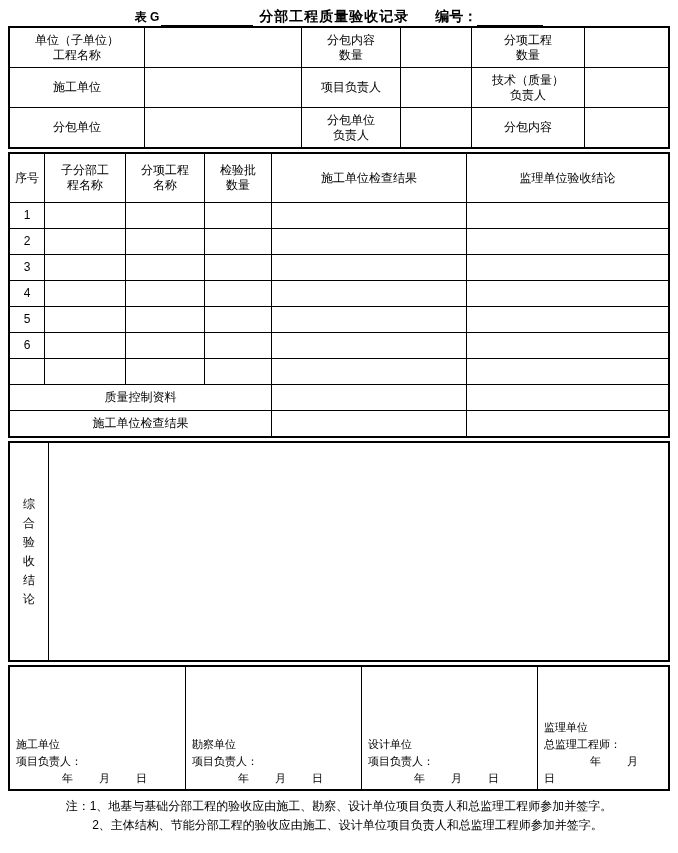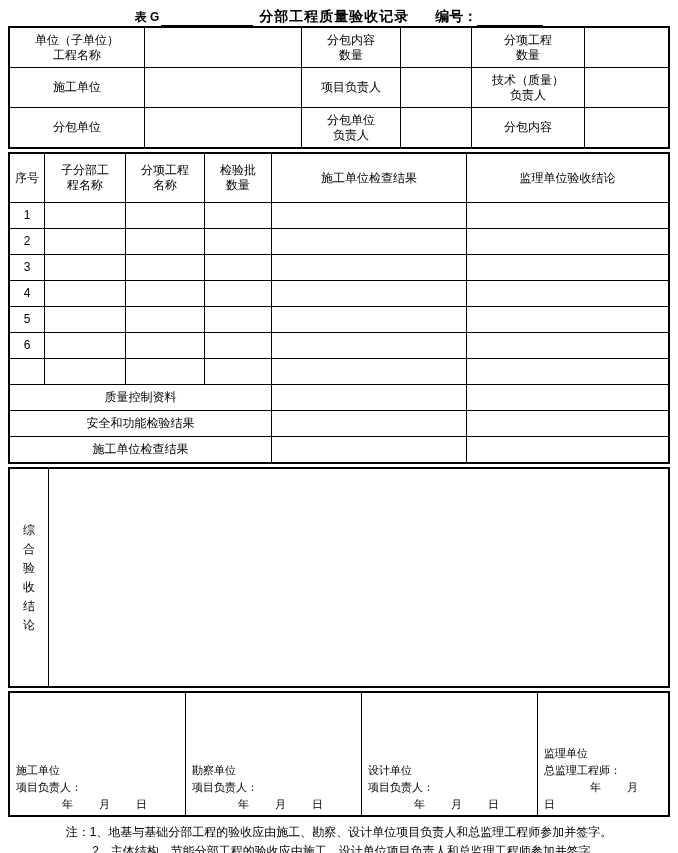--- a/index.html
+++ b/index.html
@@ -246,25 +246,20 @@
       <td></td>
       <td></td>
     </tr>
 
     <tr class="sum">
       <td colspan="4">质量控制资料</td>
       <td></td>
       <td></td>
     </tr>
     <tr class="sum">
-      <td colspan="4">安全和功能检验结果</td>
-      <td></td>
-      <td></td>
-    </tr>
-    <tr class="sum">
       <td colspan="4">施工单位检查结果</td>
       <td></td>
       <td></td>
     </tr>
   </tbody>
     </table>
 
   <table class="sec concl outer">
     <tbody>
         <tr>

